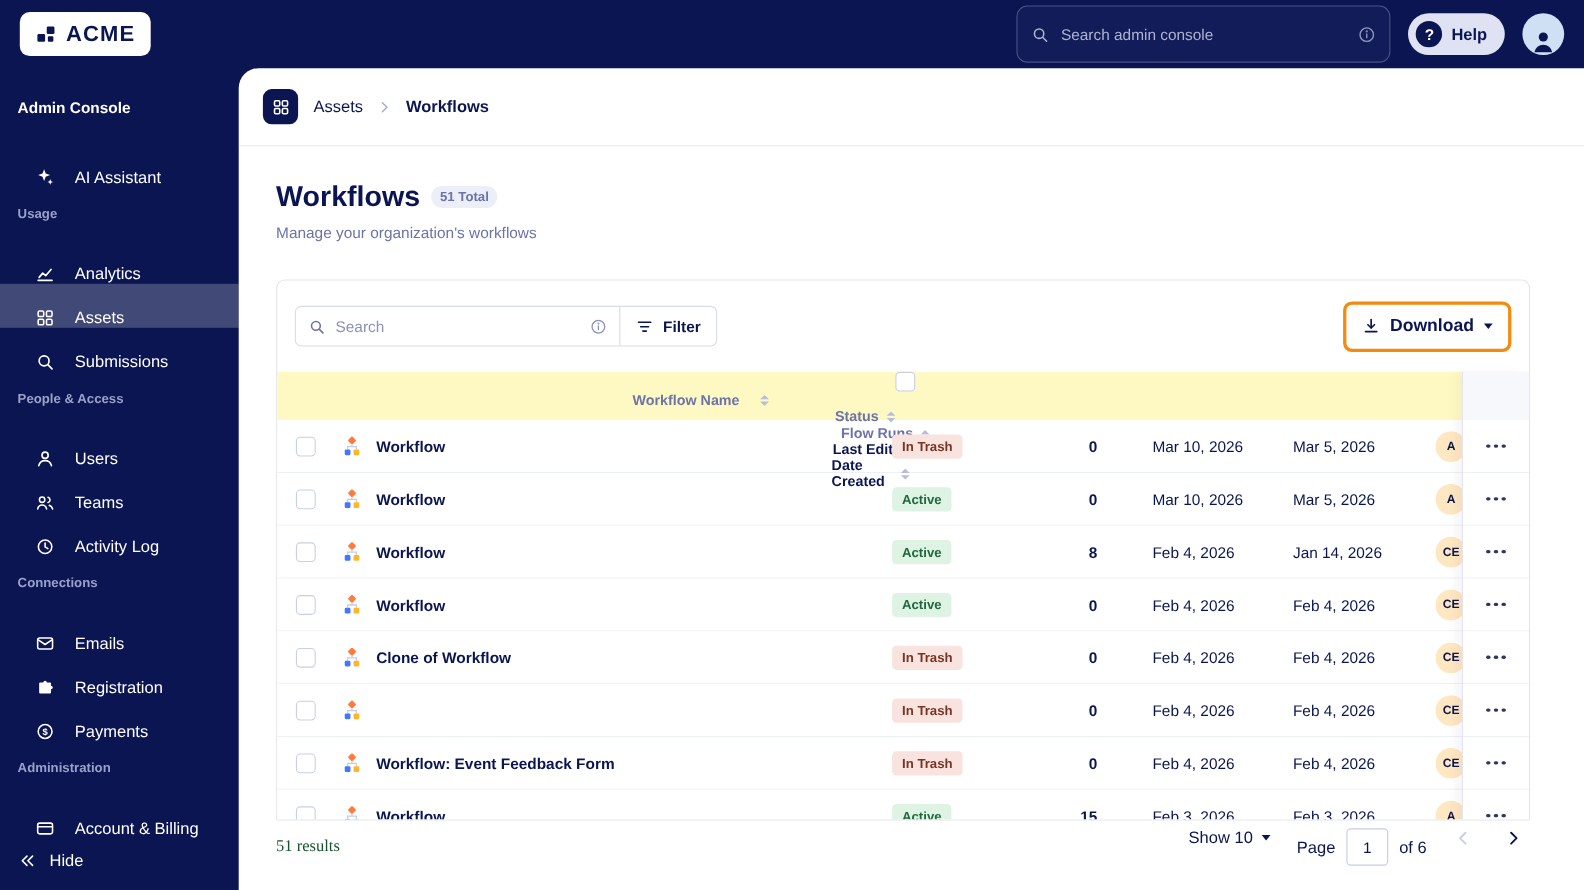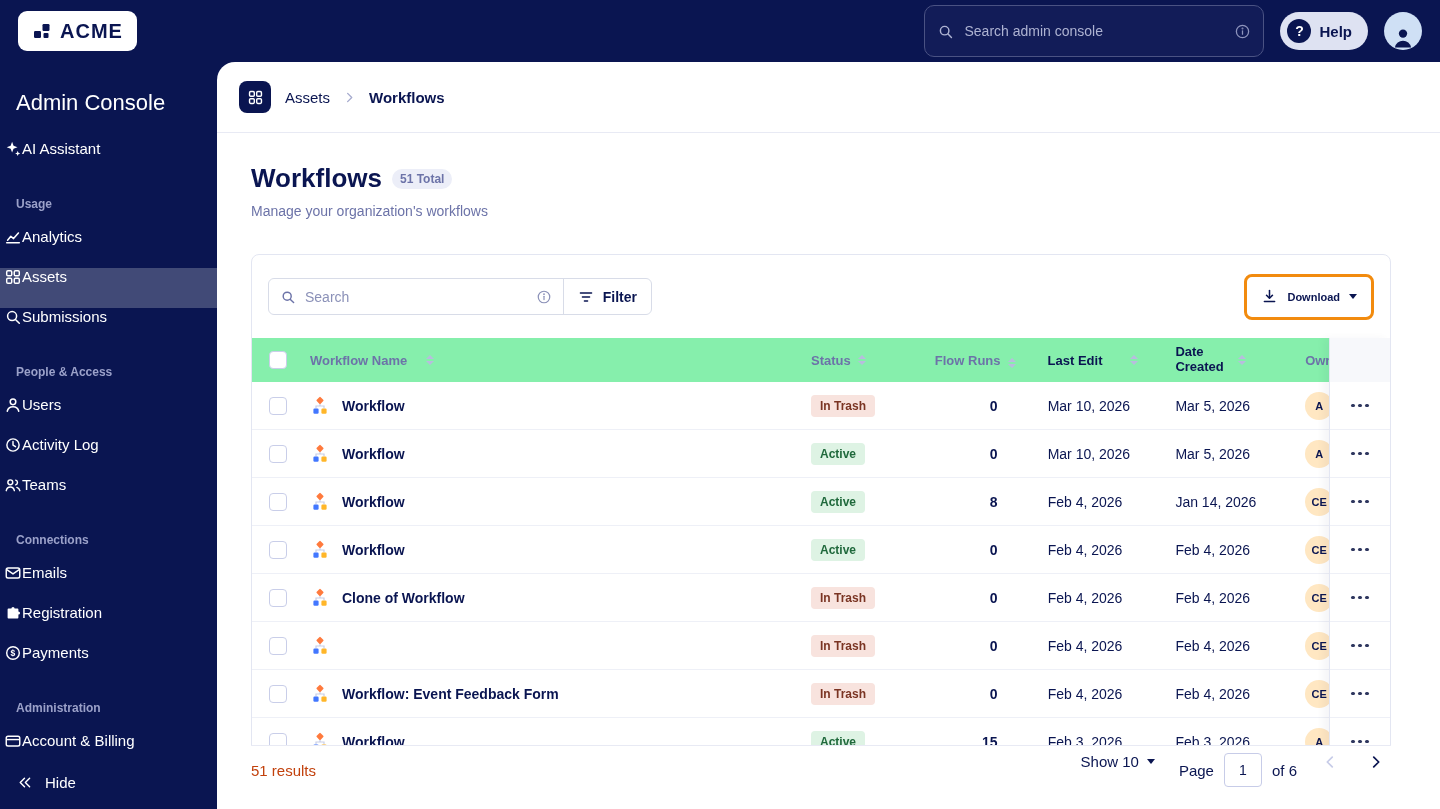--- a/index.html
+++ b/index.html
@@ -15,22 +15,22 @@
   .topbar-search { margin-left:auto; width:340px; height:52px; border:1px solid #4a5283; background:#121c58; border-radius:10px; display:flex; align-items:center; gap:10px; padding:0 12px; color:#aeb3d2; }
   .topbar-search input { flex:1; background:transparent; border:none; outline:none; color:#e8eaf6; font-size:14px; min-width:0; }
   .topbar-search input::placeholder { color:#aeb3d2; }
   .help-btn { background:#dee2f2; border-radius:999px; height:38px; display:flex; align-items:center; gap:8px; padding:0 16px 0 7px; }
   .help-q { width:24px; height:24px; border-radius:50%; background:#0a1551; color:#fff; font-size:14px; font-weight:700; display:flex; align-items:center; justify-content:center; }
   .help-label { font-size:15px; font-weight:700; color:#0a1551; }
   .tb-avatar { width:38px; height:38px; border-radius:50%; background:#cfe0f5; display:flex; align-items:flex-end; justify-content:center; overflow:hidden; }
 
   
   .sidebar { position:absolute; top:62px; left:0; width:217px; bottom:0; background:#0a1551; color:#fff; padding:0 16px; }
-  .sidebar-title { margin-top:28px; font-size:22px; font-weight:400; }
-  .nav-item { height:40px; display:flex; align-items:flex-start; gap:0; font-size:15px; font-weight:500; margin:0 -16px; padding:0 4px; color:#fff; cursor:pointer; }
+  .sidebar-title { margin-top:28px; font-size:14px; font-weight:700; }
+  .nav-item { height:40px; display:flex; align-items:flex-end; gap:18px; font-size:15px; font-weight:500; margin:0 -16px; padding:0 32px; color:#fff; cursor:pointer; }
   .nav-item.ai { margin-top:24px; }
   .nav-item.selected { background:#414a77; }
   .nav-item svg { flex:0 0 auto; }
   .section-label { margin:17px 0; font-size:12px; font-weight:600; color:#9ba1c9; }
   .hide-row { position:absolute; bottom:7px; left:16px; height:40px; display:flex; align-items:center; gap:12px; font-size:15px; color:#fff; cursor:pointer; }
 
   
   .main { position:absolute; left:217px; top:62px; right:0; bottom:0; background:#fff; border-top-left-radius:18px; overflow:hidden; }
   .crumbbar { height:71px; border-bottom:1px solid #e8eaf4; display:flex; align-items:center; padding-left:22px; gap:14px; }
   .crumb-icon { width:32px; height:32px; background:#0a1551; border-radius:8px; display:flex; align-items:center; justify-content:center; cursor:pointer; }
@@ -46,26 +46,26 @@
 
   
   .card { position:absolute; left:34px; top:192px; width:1140px; height:511px; border:1px solid #e3e6f2; border-radius:8px; background:#fff; overflow:hidden; }
   .card-toolbar { height:83px; display:flex; align-items:center; padding:0 16px; }
   .searchgroup { display:flex; align-items:stretch; height:37px; border:1px solid #d8dce8; border-radius:6px; width:384px; }
   .sg-search { display:flex; align-items:center; gap:9px; padding:0 11px; width:300px; color:#6c73a8; }
   .sg-search input { flex:1; border:none; outline:none; font-size:14px; color:#6d28d9; min-width:0; }
   .sg-search input::placeholder { color:#8b91b8; }
   .filter-btn { display:flex; align-items:center; gap:9px; padding:0 14px; border-left:1px solid #d8dce8; font-size:14px; font-weight:600; color:#0a1551; flex:1; }
   .download-wrap { margin-left:auto; border:3px solid #f28b0e; border-radius:8px; padding:2px; }
-  .download-btn { display:flex; align-items:center; gap:9px; height:36px; padding:0 12px; background:#fff; font-size:11px; font-weight:700; color:#0a1551; border-radius:4px; }
+  .download-btn { display:flex; align-items:center; gap:9px; height:36px; padding:0 12px; background:#fff; font-size:16px; font-weight:700; color:#0a1551; border-radius:4px; }
   .caret { width:0; height:0; border-left:4.5px solid transparent; border-right:4.5px solid transparent; border-top:5px solid currentColor; display:inline-block; }
 
   
   .table { position:relative; }
-  .thead { display:flex; align-items:center; height:44px; background:#86efac; font-size:13px; font-weight:700; color:#6c73a8; }
+  .thead { display:flex; align-items:center; height:44px; background:#fef9c3; font-size:13px; font-weight:700; color:#6c73a8;flex-direction:column; }
   .trow { display:flex; align-items:center; height:48px; border-bottom:1px solid #eef0f7; font-size:14px; background:#fff; }
   .c-check { width:48px; padding-left:17px; display:flex; align-items:center; }
   .checkbox { width:18px; height:18px; border:1.5px solid #c9cee9; border-radius:4px; background:#fff; display:inline-block; cursor:pointer; }
   .c-name { width:512px; padding-left:10px; display:flex; align-items:center; gap:12px; }
   .wf-name { font-weight:700; color:#0a1551; cursor:pointer; }
   .c-status { width:124px; display:flex; align-items:center; }
   .c-runs { width:113px; display:flex; align-items:flex-end; }
   .c-runs.value { justify-content:flex-end; padding-right:50px; font-weight:700; color:#0a1551; }
   .c-edit { width:128px; color:#0a1551; display:flex; align-items:center;gap:20px; }
   .c-created { width:130px; color:#0a1551; display:flex; align-items:center; }
@@ -82,21 +82,21 @@
 
   .pinned { position:absolute; top:0; right:0; bottom:0; width:61px; border-left:1px solid #e3e6f2; box-shadow:-6px 0 8px rgba(10,21,81,0.04); z-index:2; }
   .pinned-head { height:44px; background:#f7f8fb; }
   .pinned-cell { height:48px; background:#fff; border-bottom:1px solid #eef0f7; display:flex; align-items:center; justify-content:center; }
   .dots-btn { display:flex; gap:3.5px; padding:8px 6px; }
   .dot { width:3.5px; height:3.5px; border-radius:50%; background:#2f375f; display:block; }
 
   
   .footerbar { position:absolute; left:34px; width:1140px; top:683px; bottom:0; background:#fff; border-top:1px solid #e8eaf4; z-index:3; }
   .footer-inner { height:48px; display:flex; align-items:center; }
-  .results { font-size:15px; color:#c2410c; }
+  .results { font-size:15px; color:#14532d;font-family:Liberation Serif, serif; }
   .footer-right { margin-left:auto; display:flex; align-items:flex-start; gap:24px; }
   .pagesize { display:flex; align-items:center; gap:8px; font-size:15px; color:#0a1551; }
   .pagegroup { display:flex; align-items:center; gap:10px; font-size:15px; color:#0a1551; }
   .page-input { width:38px; height:34px; border:1px solid #c7cce8; border-radius:4px; text-align:center; font-size:14px; color:#0a1551; outline:none; }
   .pager { display:flex; align-items:center; gap:28px; padding-right:6px; }
   .pg-btn { display:flex; align-items:center; justify-content:center; color:#0a1551; }
   .pg-btn.disabled { color:#c7cce8; }
 
   svg { display:block; }
 </style>
@@ -177,34 +177,34 @@
 
   <div class="section-label">People &amp; Access</div>
   <div class="nav-item">
     <svg width="18" height="18" viewBox="0 0 20 20" fill="none" stroke="#fff" stroke-width="1.7" stroke-linecap="round">
       <circle cx="10" cy="6.5" r="3.1"></circle>
         <path d="M3.6 17c.8-3.2 3.4-5 6.4-5s5.6 1.8 6.4 5"></path>
     </svg>
     <span>Users</span>
   </div>
   <div class="nav-item">
-    <svg width="18" height="18" viewBox="0 0 20 20" fill="none" stroke="#fff" stroke-width="1.6" stroke-linecap="round" stroke-linejoin="round">
-      <circle cx="10" cy="10" r="6.8"></circle>
-        <path d="M10 6.2v4l2.8 1.7"></path>
-    </svg>
-    <span>Activity Log</span>
-  </div>
-  <div class="nav-item">
     <svg width="18" height="18" viewBox="0 0 20 20" fill="none" stroke="#fff" stroke-width="1.6" stroke-linecap="round">
       <circle cx="7" cy="7" r="2.7"></circle>
         <path d="M2.5 16.3c.6-2.6 2.3-4 4.5-4s3.9 1.4 4.5 4"></path>
       <path d="M13 4.6a2.7 2.7 0 0 1 0 5.2"></path>
         <path d="M14.3 12.7c1.7.5 2.8 1.8 3.3 3.6"></path>
     </svg>
     <span>Teams</span>
+  </div>
+  <div class="nav-item">
+    <svg width="18" height="18" viewBox="0 0 20 20" fill="none" stroke="#fff" stroke-width="1.6" stroke-linecap="round" stroke-linejoin="round">
+      <circle cx="10" cy="10" r="6.8"></circle>
+        <path d="M10 6.2v4l2.8 1.7"></path>
+    </svg>
+    <span>Activity Log</span>
   </div>
 
   <div class="section-label">Connections</div>
   <div class="nav-item">
     <svg width="18" height="18" viewBox="0 0 20 20" fill="none" stroke="#fff" stroke-width="1.6" stroke-linecap="round" stroke-linejoin="round">
       <rect x="2.5" y="4.5" width="15" height="11" rx="2"></rect>
         <path d="M3.5 6.5 10 11l6.5-4.5"></path>
     </svg>
     <span>Emails</span>
   </div>

